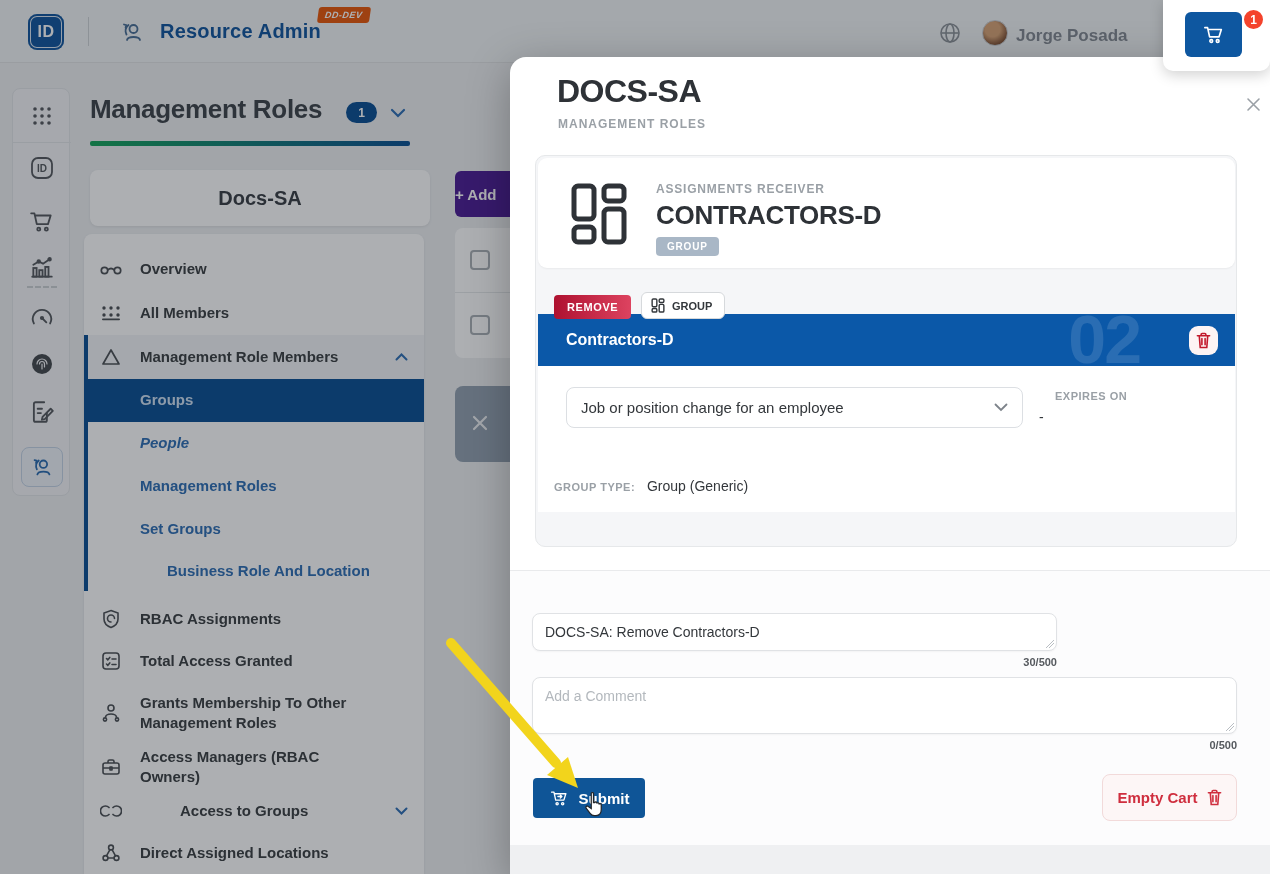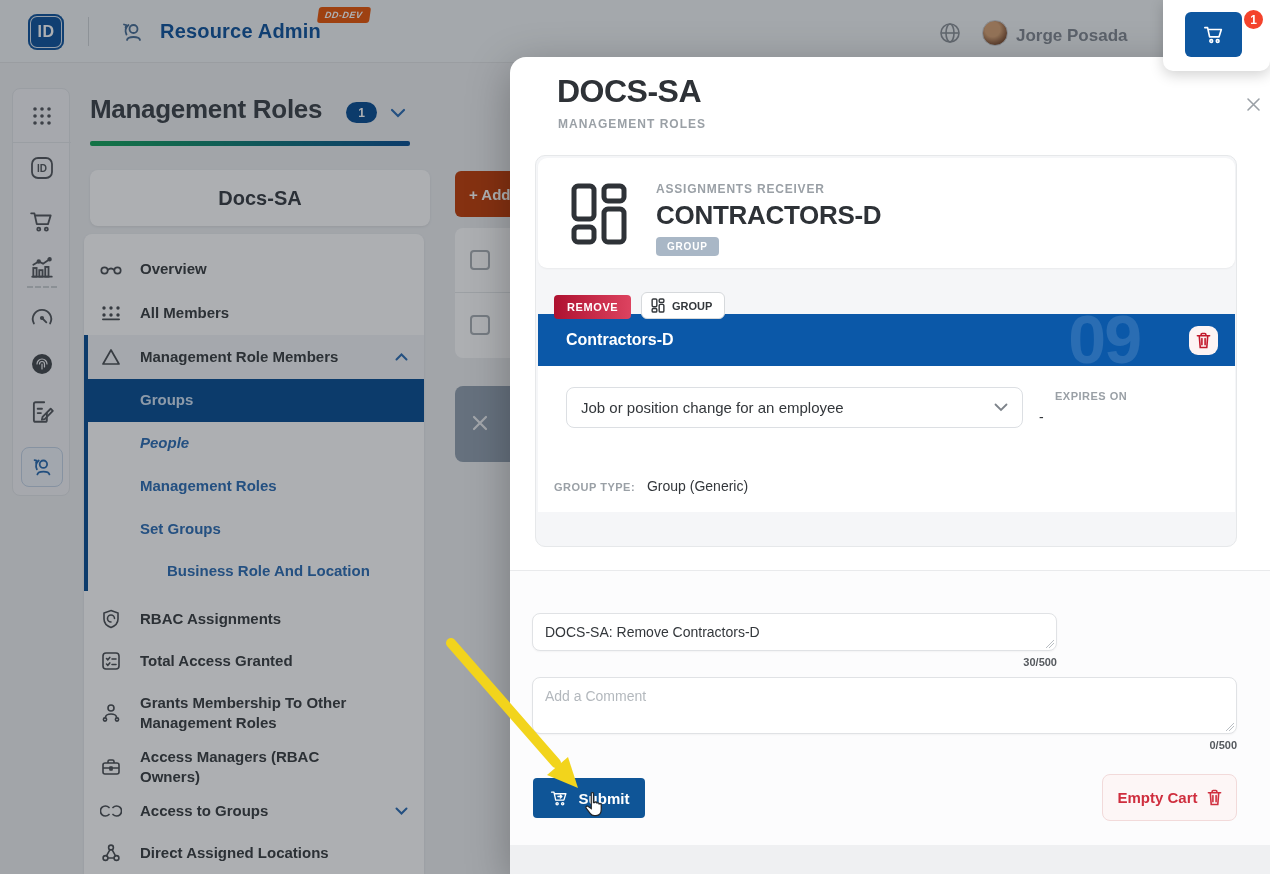--- a/index.html
+++ b/index.html
@@ -54,22 +54,22 @@
   .nav-ico { width:22px; margin-left:16px; display:flex; justify-content:center; }
   .nav-label { margin-left:18px; font-size:15px; font-weight:600; color:#3c4043; line-height:1.35; width:230px; }
   .nav-sub { position:absolute; left:0; width:340px; display:flex; align-items:center; }
   .nav-sub .nav-label { margin-left:56px; color:#2f6fb5; }
   #nav-expanded-border { position:absolute; left:0; top:101px; width:4px; height:256px; background:#0b4f94; }
   #sub-groups { background:#0b4f94; }
   #sub-groups .nav-label { color:#cfe0f2; }
   .chev-right { position:absolute; right:16px; }
 
   
-  #bg-add-btn { left:455px; top:171px; width:90px; height:46px; background:#c2410c; border-radius:6px; color:#fff;
-                font-size:15px; font-weight:600; display:flex; align-items:center; padding-left:14px; z-index:1; }
+  #bg-add-btn { left:455px; top:171px; width:90px; height:46px; background:#4c1d95; border-radius:6px; color:#fff;
+                font-size:15px; font-weight:600; display:flex; align-items:center; z-index:1; }
   #bg-table { left:455px; top:228px; width:100px; height:130px; background:#fff; border-radius:8px; z-index:1; }
   #bg-table .tr { position:absolute; left:0; width:100px; height:64px; }
   #bg-table .tr + .tr { border-top:1px solid #e6e8ea; }
   .bg-checkbox { position:absolute; left:15px; top:22px; width:20px; height:20px; border:2px solid #aab0b6; border-radius:4px; background:#fff; }
   #bg-clear-tile { left:455px; top:386px; width:100px; height:76px; background:#93a1b0; border-radius:8px; z-index:1; }
 
   
   #dim { left:0; top:0; width:1270px; height:874px; background:rgba(15,20,28,.34); z-index:10; }
 
   
@@ -323,21 +323,21 @@
     <span class="nav-ico">
       <svg width="20" height="20" viewBox="0 0 20 20" fill="none" stroke="#4d5156" stroke-width="1.6" stroke-linecap="round">
         <circle cx="10" cy="5" r="3"></circle>
           <path d="M4.5 14 c1 -4 10 -4 11 0"></path>
           <circle cx="4" cy="16.5" r="1.6"></circle>
           <circle cx="16" cy="16.5" r="1.6"></circle>
       </svg>
     </span>
     <span class="nav-label">Grants Membership To Other Management Roles</span>
   </div>
-  <div class="nav-row" style="top:556px; height:42px;">
+  <div class="nav-row" style="top:556px; height:42px;gap:40px;">
     <span class="nav-ico">
       <svg width="22" height="14" viewBox="0 0 22 14" fill="none" stroke="#4d5156" stroke-width="1.7" stroke-linecap="round">
         <path d="M9 3.5 a5 5 0 1 0 0 7"></path>
           <path d="M13 3.5 a5 5 0 1 1 0 7"></path>
       </svg>
     </span>
     <span class="nav-label">Access to Groups</span>
     <span class="chev-right">
       <svg width="13" height="8" viewBox="0 0 13 8" fill="none" stroke="#2f6fb5" stroke-width="2" stroke-linecap="round">
           <path d="M1.5 1.5 l5 5 5 -5"></path>
@@ -415,21 +415,21 @@
         <rect x="4" y="4" width="20" height="33" rx="5"></rect>
           <rect x="4" y="45" width="20" height="15" rx="5"></rect>
         <rect x="34" y="4" width="20" height="15" rx="5"></rect>
           <rect x="34" y="27" width="20" height="33" rx="5"></rect>
       </svg>
       <span>GROUP</span>
     </span>
 
     <div id="item-bar" class="abs">
       <span id="item-name">Contractors-D</span>
-      <span id="item-index">09</span>
+      <span id="item-index">02</span>
       <button id="item-trash">
         <svg width="15" height="17" viewBox="0 0 16 18" fill="none" stroke="#c2182b" stroke-width="1.7" stroke-linecap="round">
           <path d="M1.5 4 h13 M5.5 4 V2.5 a1 1 0 0 1 1 -1 h3 a1 1 0 0 1 1 1 V4 M3.5 4 l1 12.5 h7 l1 -12.5"></path>
           <path d="M6.3 7 v6.5 M9.7 7 v6.5"></path>
         </svg>
       </button>
     </div>
 
     <div id="item-details" class="abs">
       <div id="reason-select">

